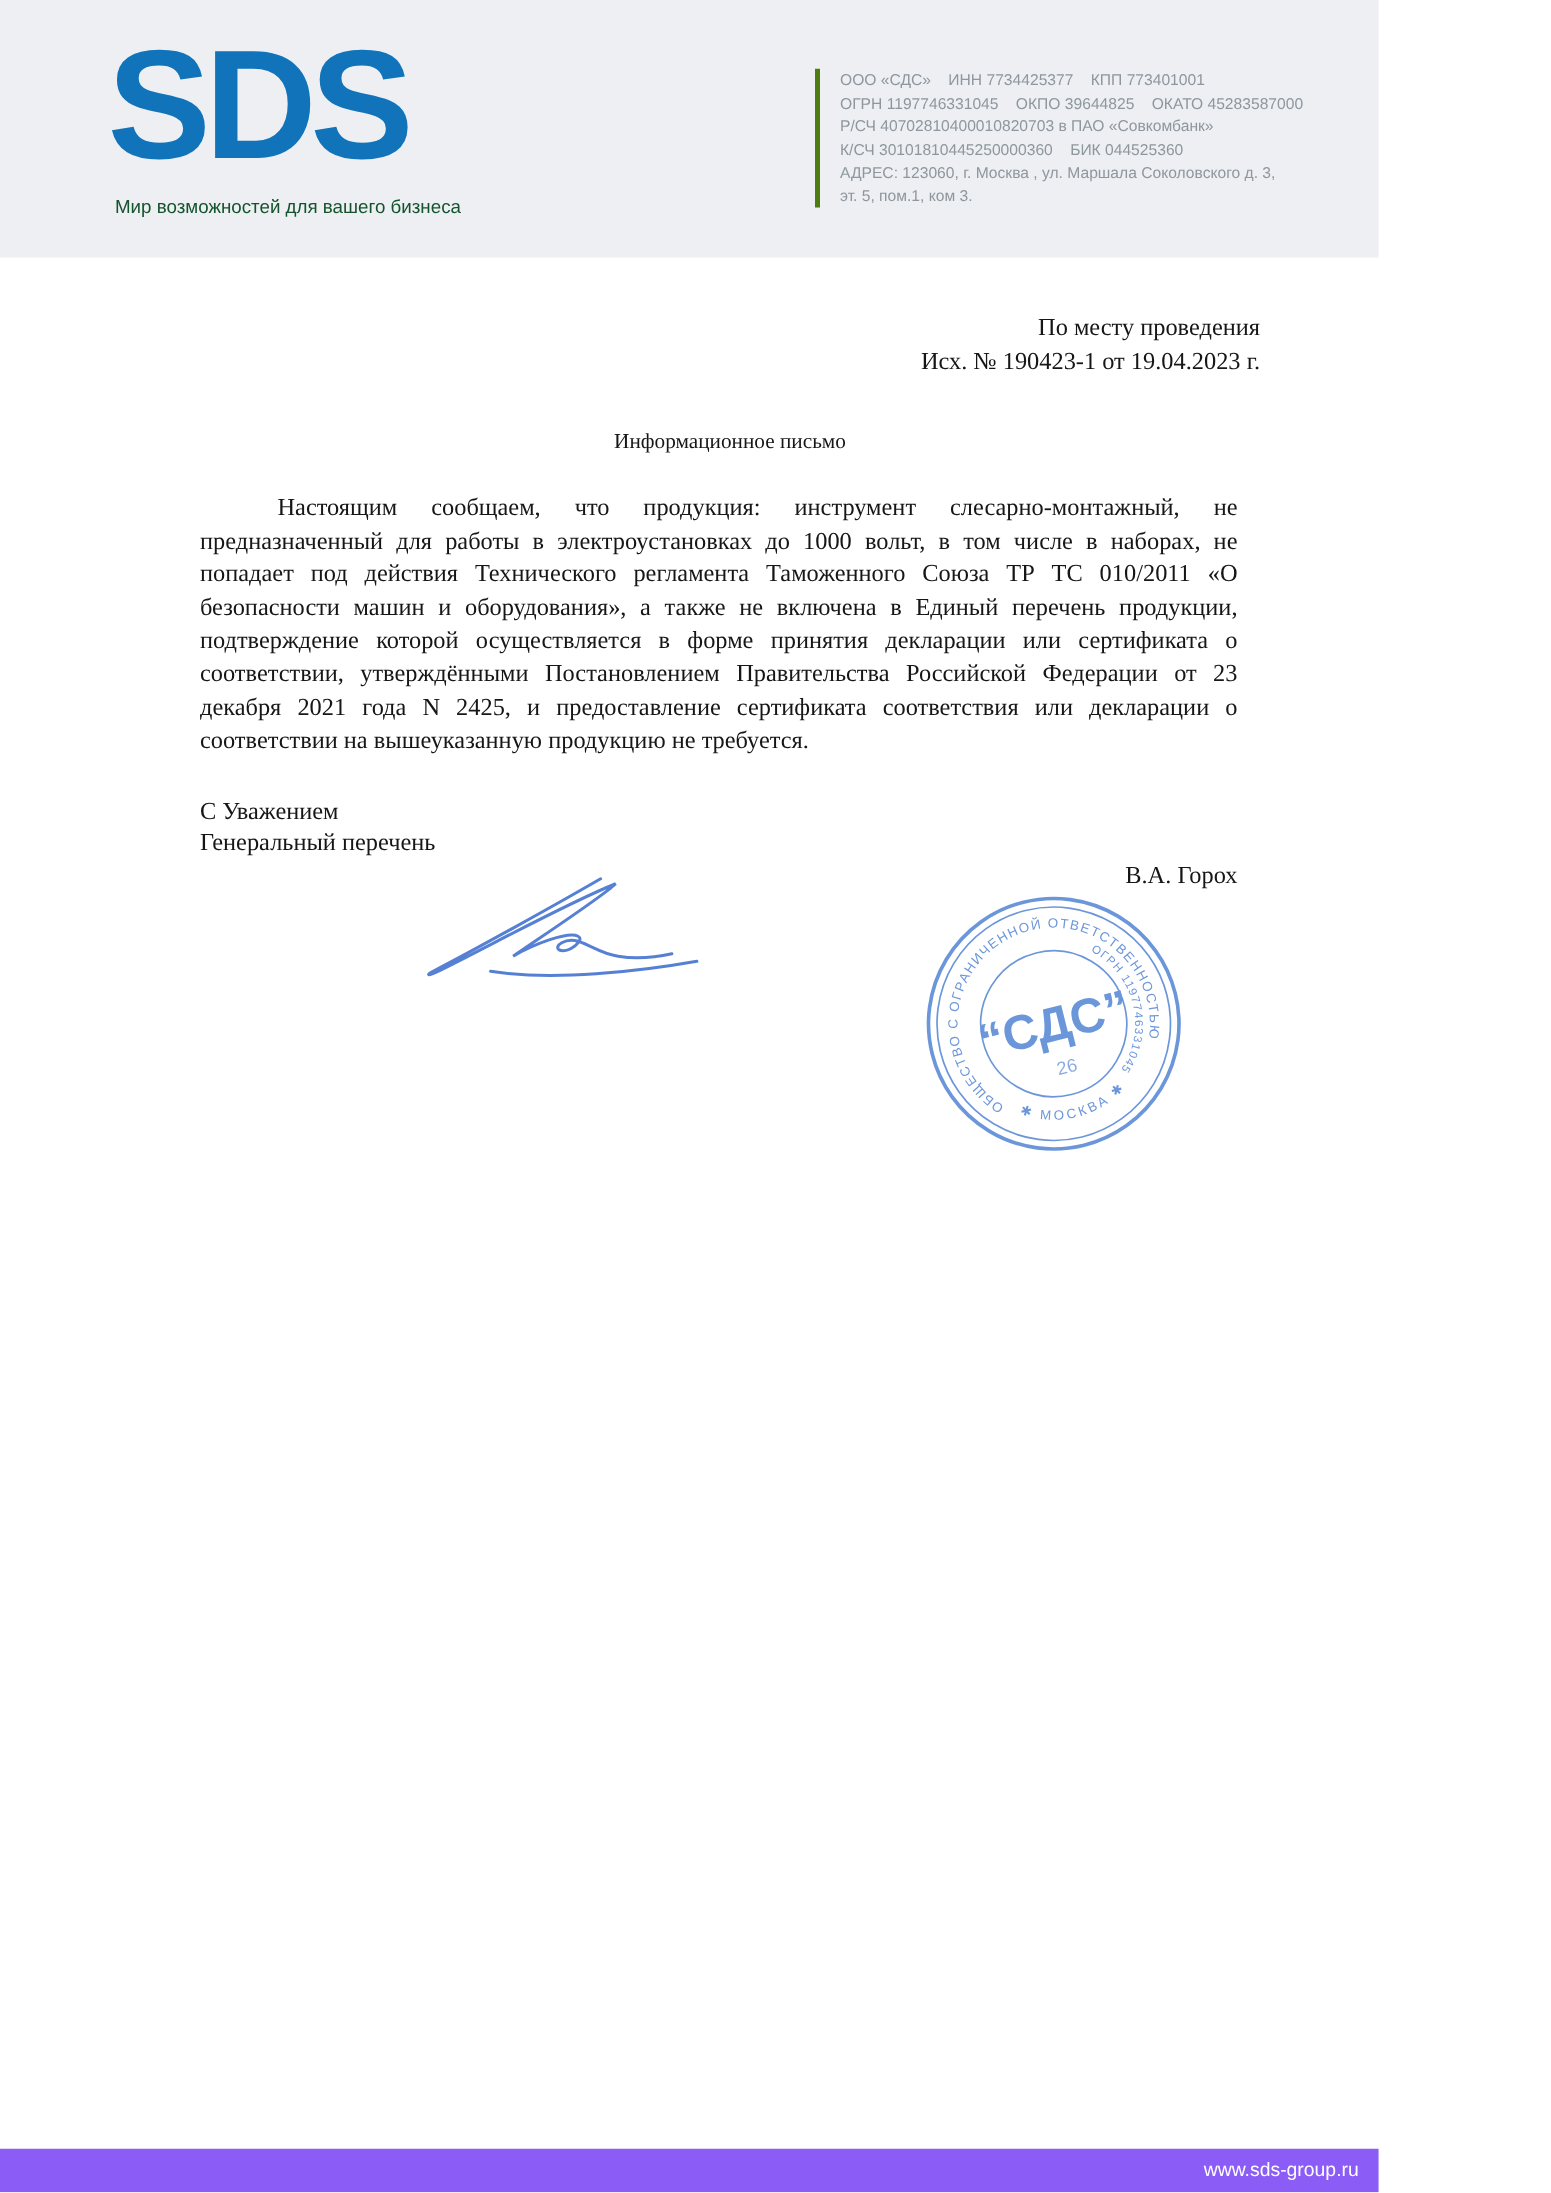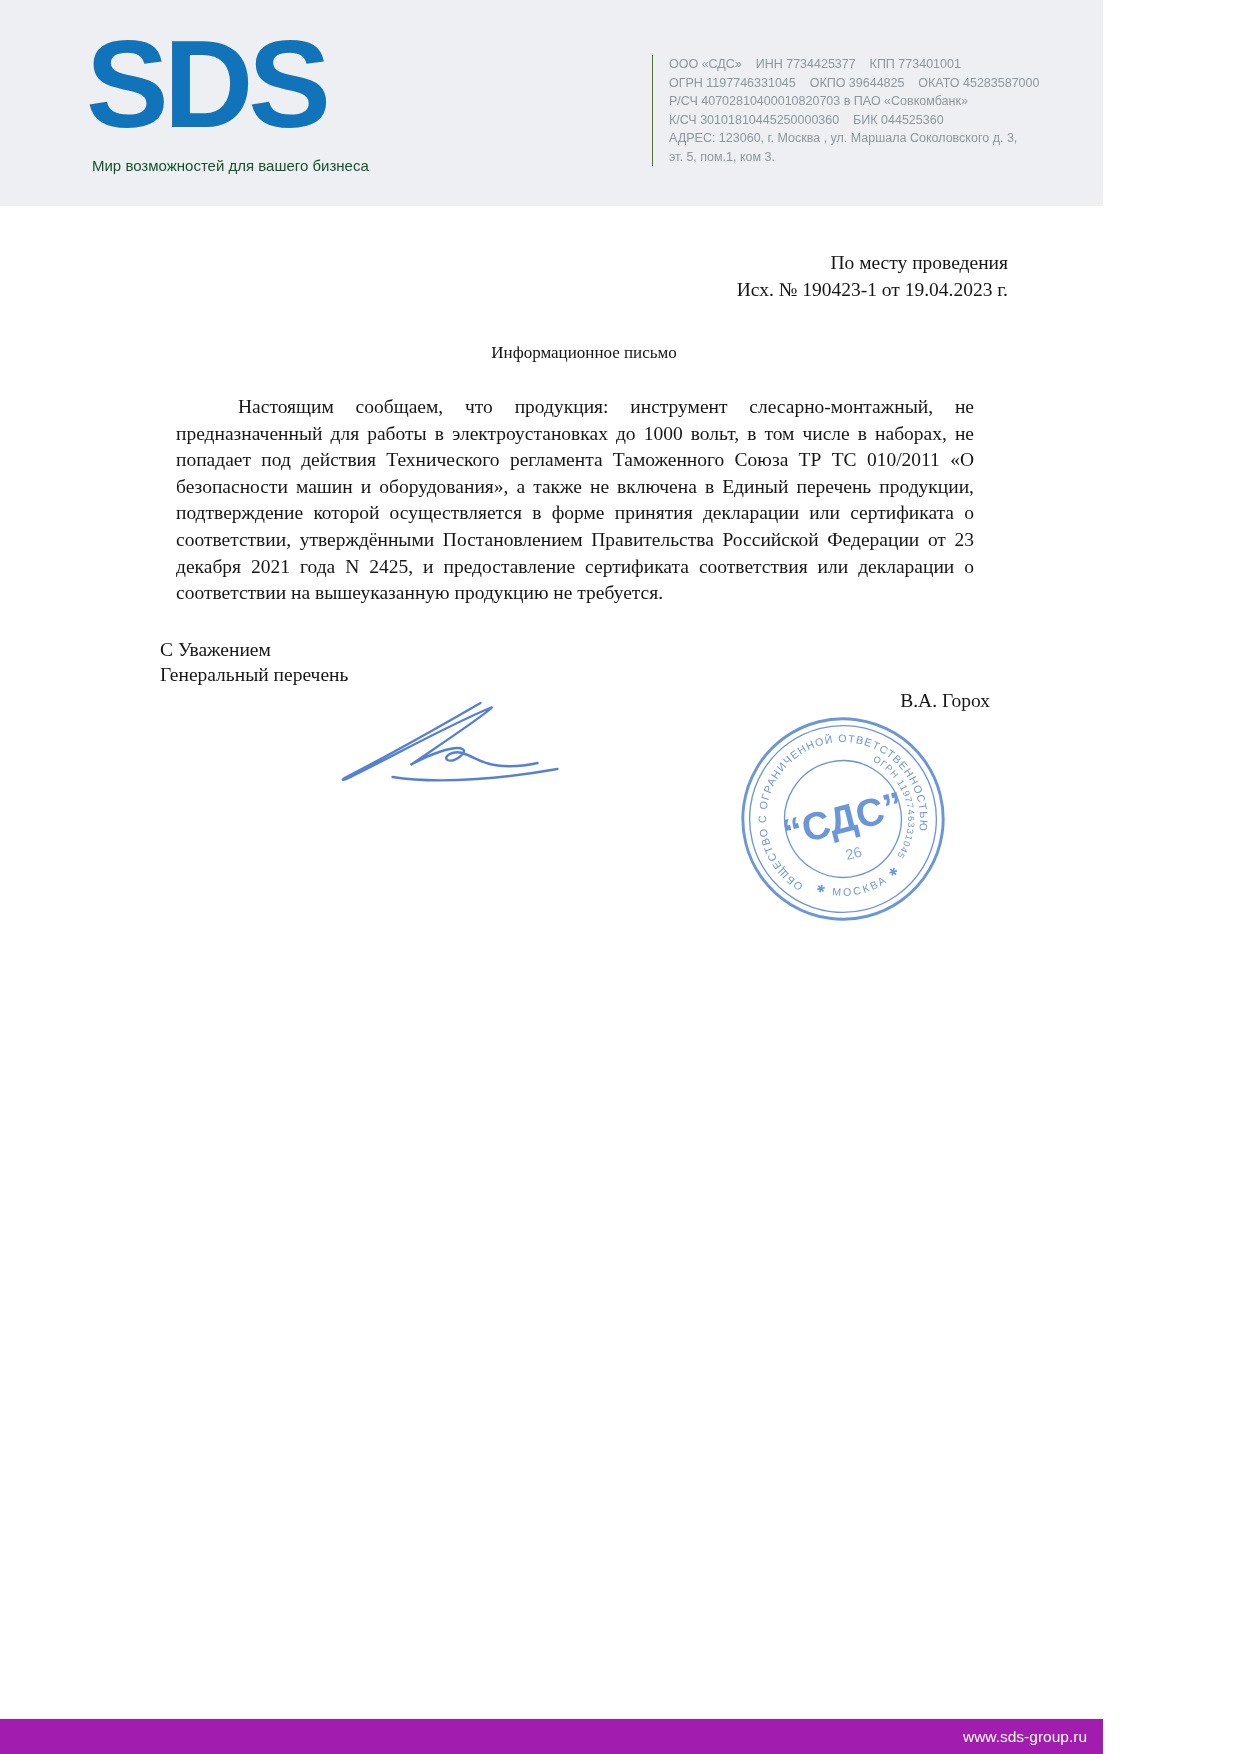--- a/index.html
+++ b/index.html
@@ -34,21 +34,21 @@
     position: absolute;
     left: 92px;
     top: 157px;
     font-size: 15px;
     color: #14532d;
   }
   .details {
     position: absolute;
     left: 652px;
     top: 55px;
-    border-left: 1px solid #4d7c0f;
+    border-left: 4px solid #4d7c0f;
     padding-left: 16px;
     font-size: 12.5px;
     line-height: 18.5px;
     color: #8e979e;
   }
   .details div { white-space: pre-wrap; }
 
   
   .letter {
     position: absolute;
@@ -61,21 +61,21 @@
   }
   .recipient { text-align: right; line-height: 26.5px; }
   .title {
     margin: 36px 0 0 0;
     text-align: center;
     font-size: 17px;
     font-weight: normal;
     line-height: 27px;
   }
   .para {
-    margin: 16px;
+    margin: 0;
     padding-right: 18px;
     text-align: justify;
     line-height: 26.6px;
   }
   .para.indent { margin-top: 28px; text-indent: 62px; }
   .signoff { position: relative; margin-top: 30px; line-height: 25.5px; }
   .signer { position: absolute; top: 51px; right: 18px; }
 
   
   .signature {
@@ -96,21 +96,21 @@
     opacity: 0.82;
   }
   .stamp text { font-family: "Liberation Sans", sans-serif; }
 
   
   .footer {
     position: absolute;
     left: 0; bottom: 0;
     width: 100%;
     height: 35px;
-    background: #a21caf;
+    background: #8b5cf6;
     color: #ffffff;
     font-size: 15.5px;
     line-height: 35px;
     text-align: right;
     box-sizing: border-box;
     padding-right: 16px;
   }
 </style>
 </head>
 <body>

